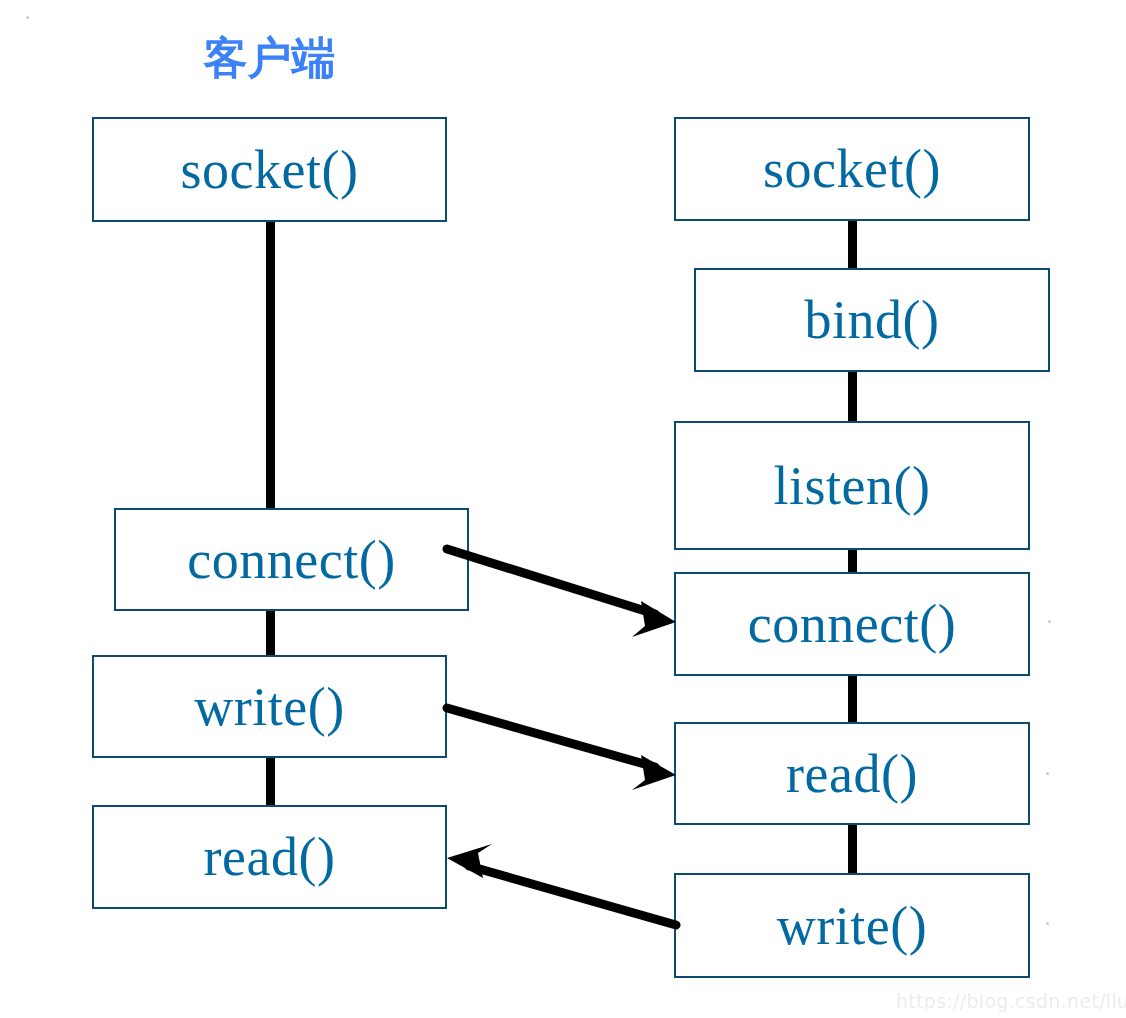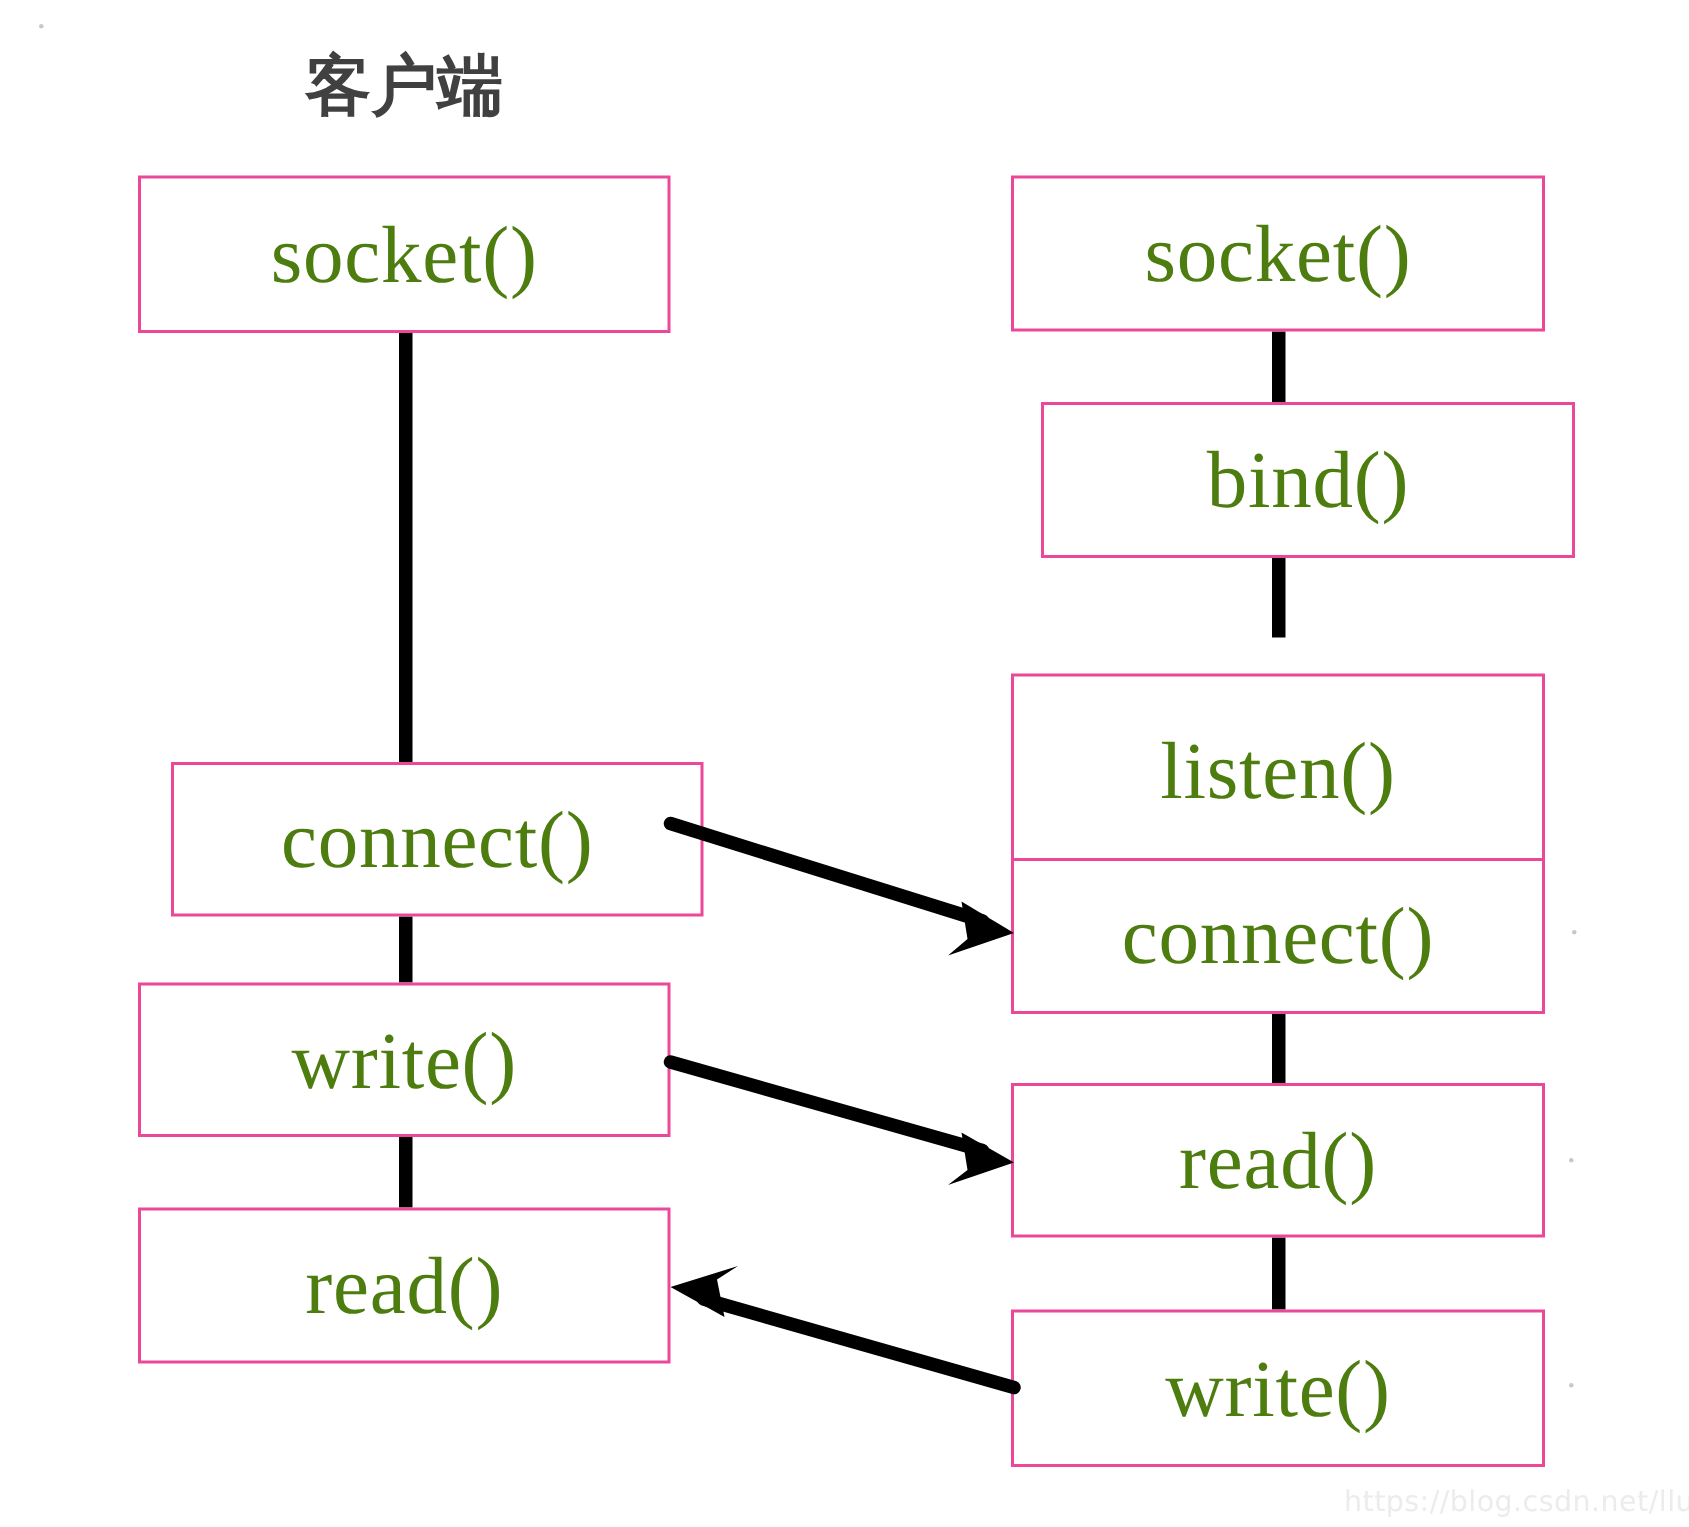--- a/index.html
+++ b/index.html
@@ -14,33 +14,33 @@
     background: #ffffff;
     overflow: hidden;
     font-family: "Liberation Serif", "DejaVu Serif", serif;
   }
   .col-title {
     position: absolute;
     font-family: "DejaVu Sans", "Liberation Sans", sans-serif;
     font-weight: bold;
     font-size: 44px;
     line-height: 1;
-    color: #404040;
+    color: #3b82f6;
     text-align: center;
     white-space: nowrap;
   }
   .node-box {
     position: absolute;
     box-sizing: border-box;
-    border: 2px solid #ec4899;
+    border: 2px solid #0c4a6e;
     background: #ffffff;
     display: flex;
     align-items: center;
     justify-content: center;
-    color: #4d7c0f;
+    color: #0369a1;
     font-size: 54px;
     line-height: 1;
     letter-spacing: 0.5px;
   }
   .connector {
     position: absolute;
     background: #000000;
     width: 9px;
   }
   .arrow-layer {
@@ -102,21 +102,21 @@
   </div>
 
   <div class="node-box" style="left:674px; top:117px; width:356px; height:104px;">
     <span>socket()</span>
   </div>
 
   <div class="node-box" style="left:674px; top:268px; width:356px; height:104px;margin-left:20px;">
     <span>bind()</span>
   </div>
 
-  <div class="node-box" style="left:674px; top:421px; width:356px; height:129px;margin-top:28px;">
+  <div class="node-box" style="left:674px; top:421px; width:356px; height:129px;">
     <span>listen()</span>
   </div>
 
   <div class="node-box" style="left:674px; top:572px; width:356px; height:104px;">
     <span>connect()</span>
   </div>
 
   <div class="node-box" style="left:674px; top:722px; width:356px; height:103px;">
     <span>read()</span>
   </div>

